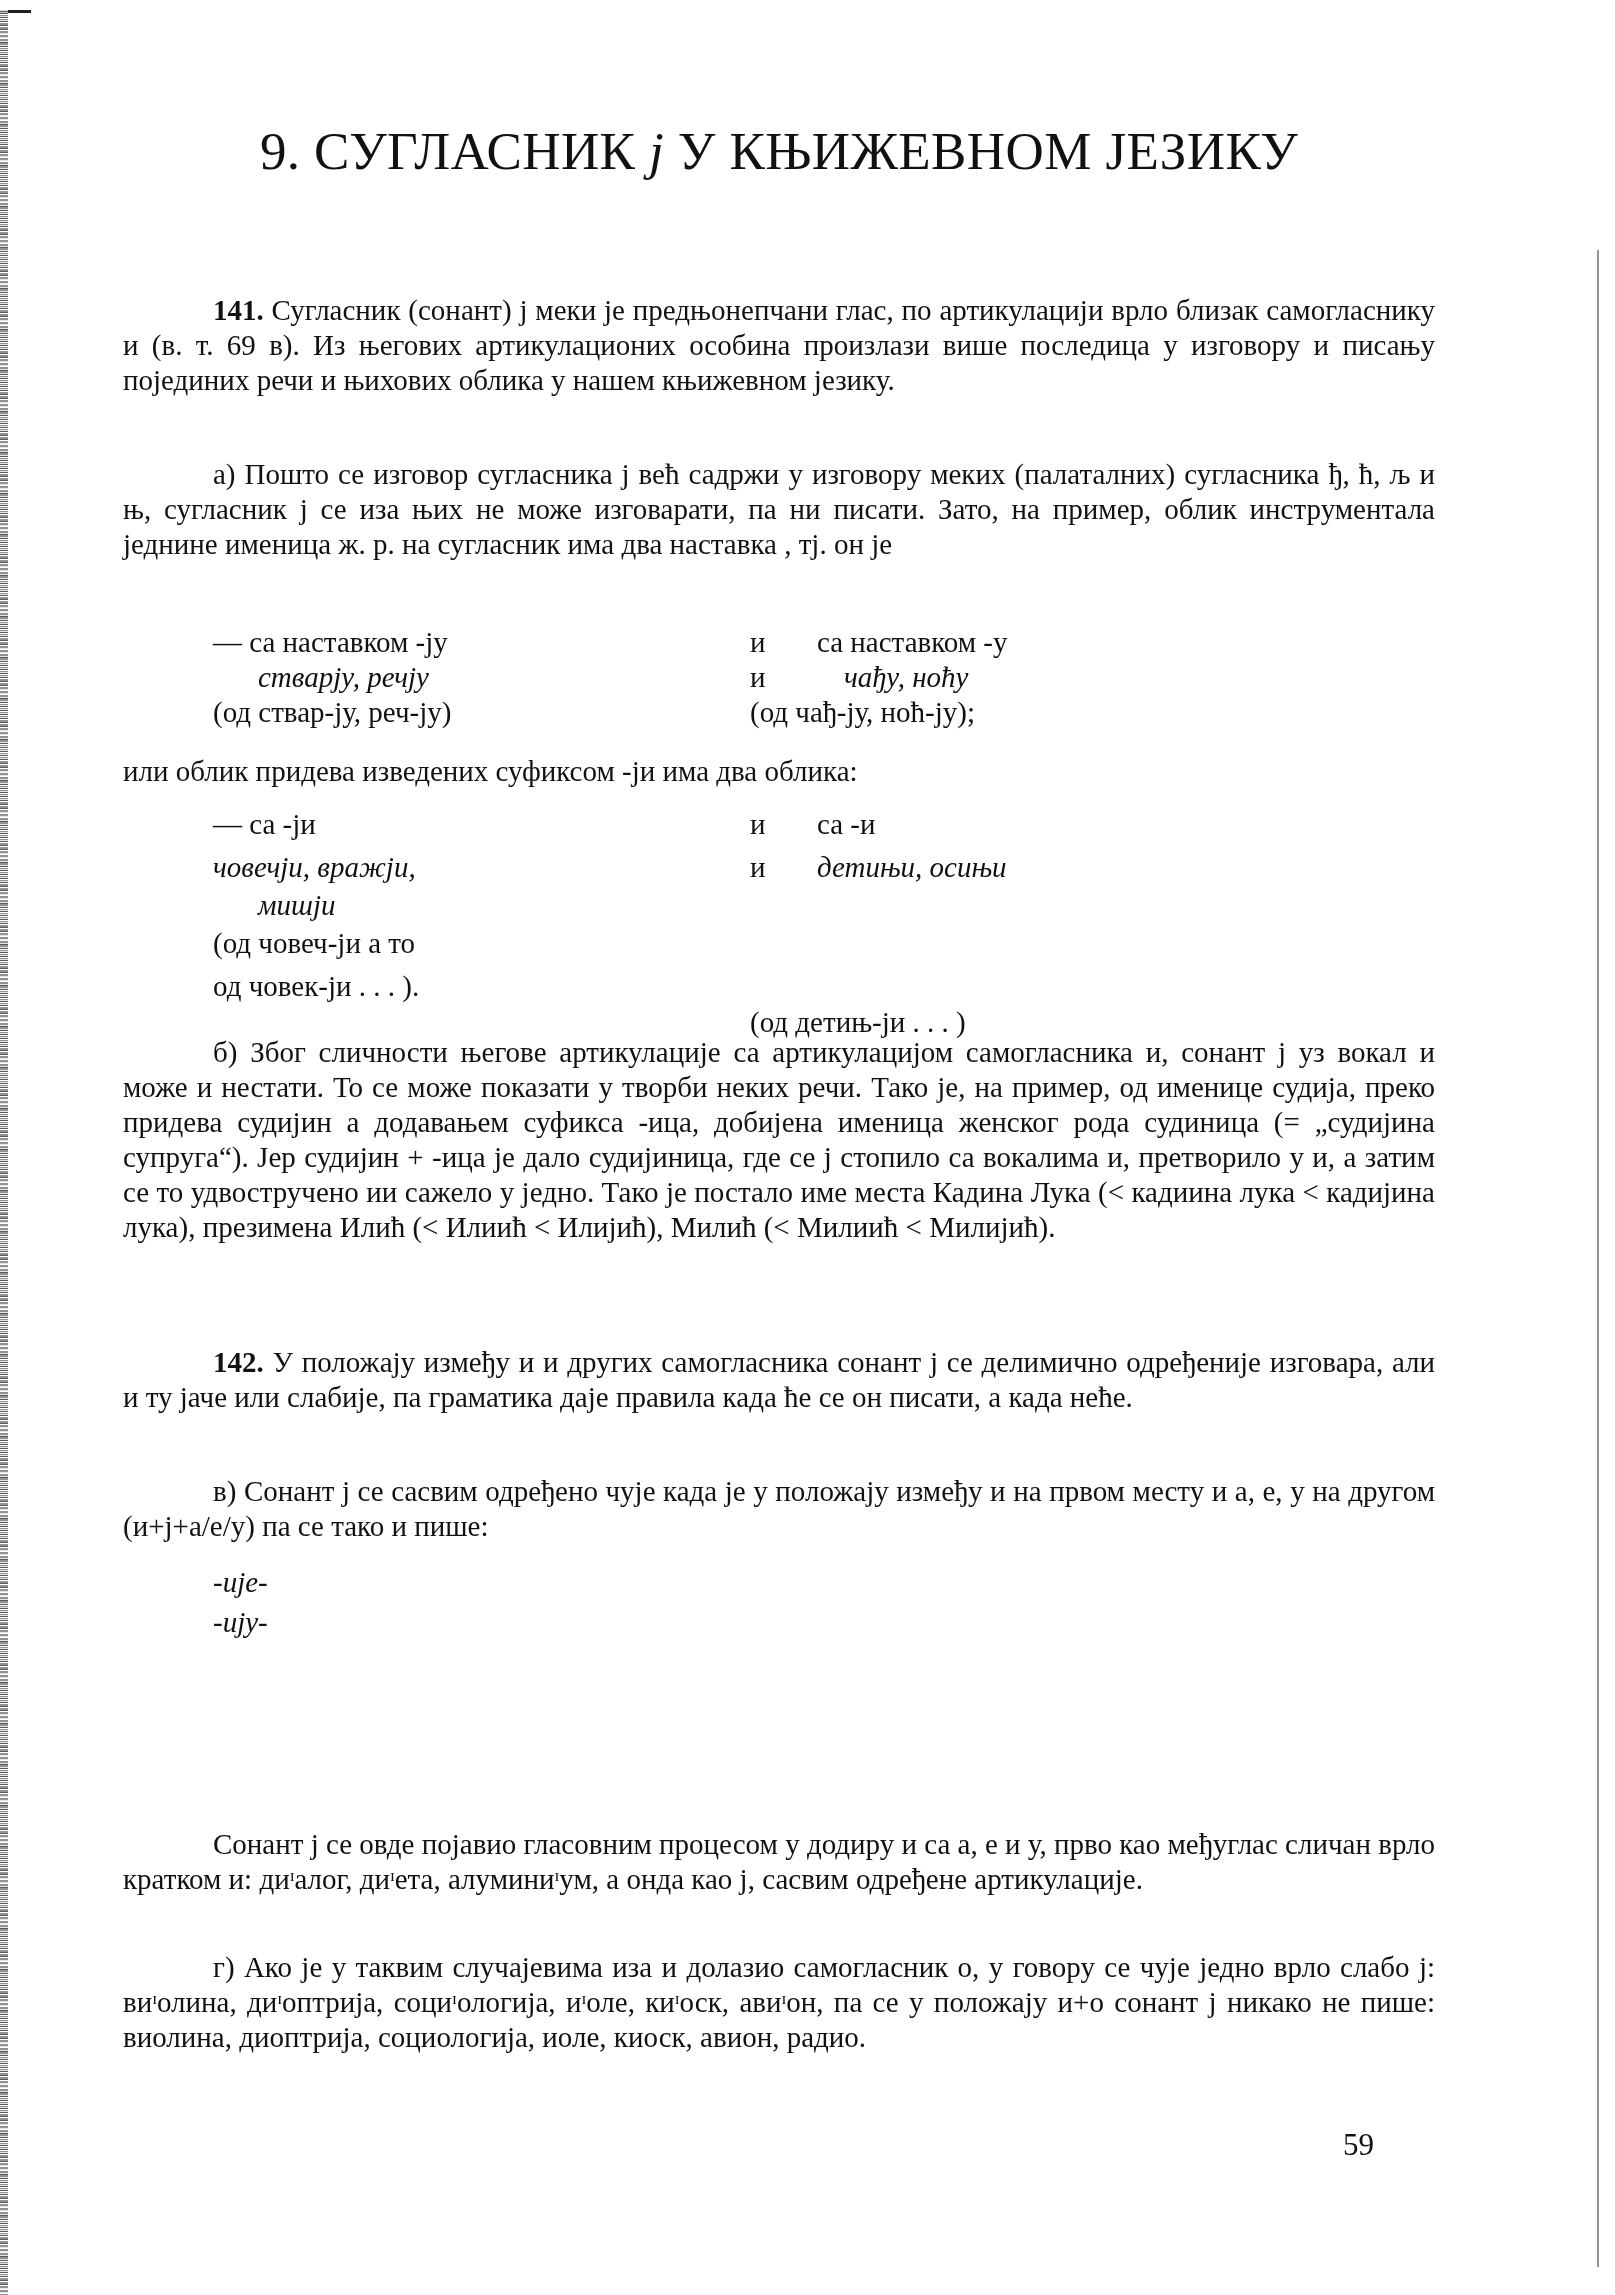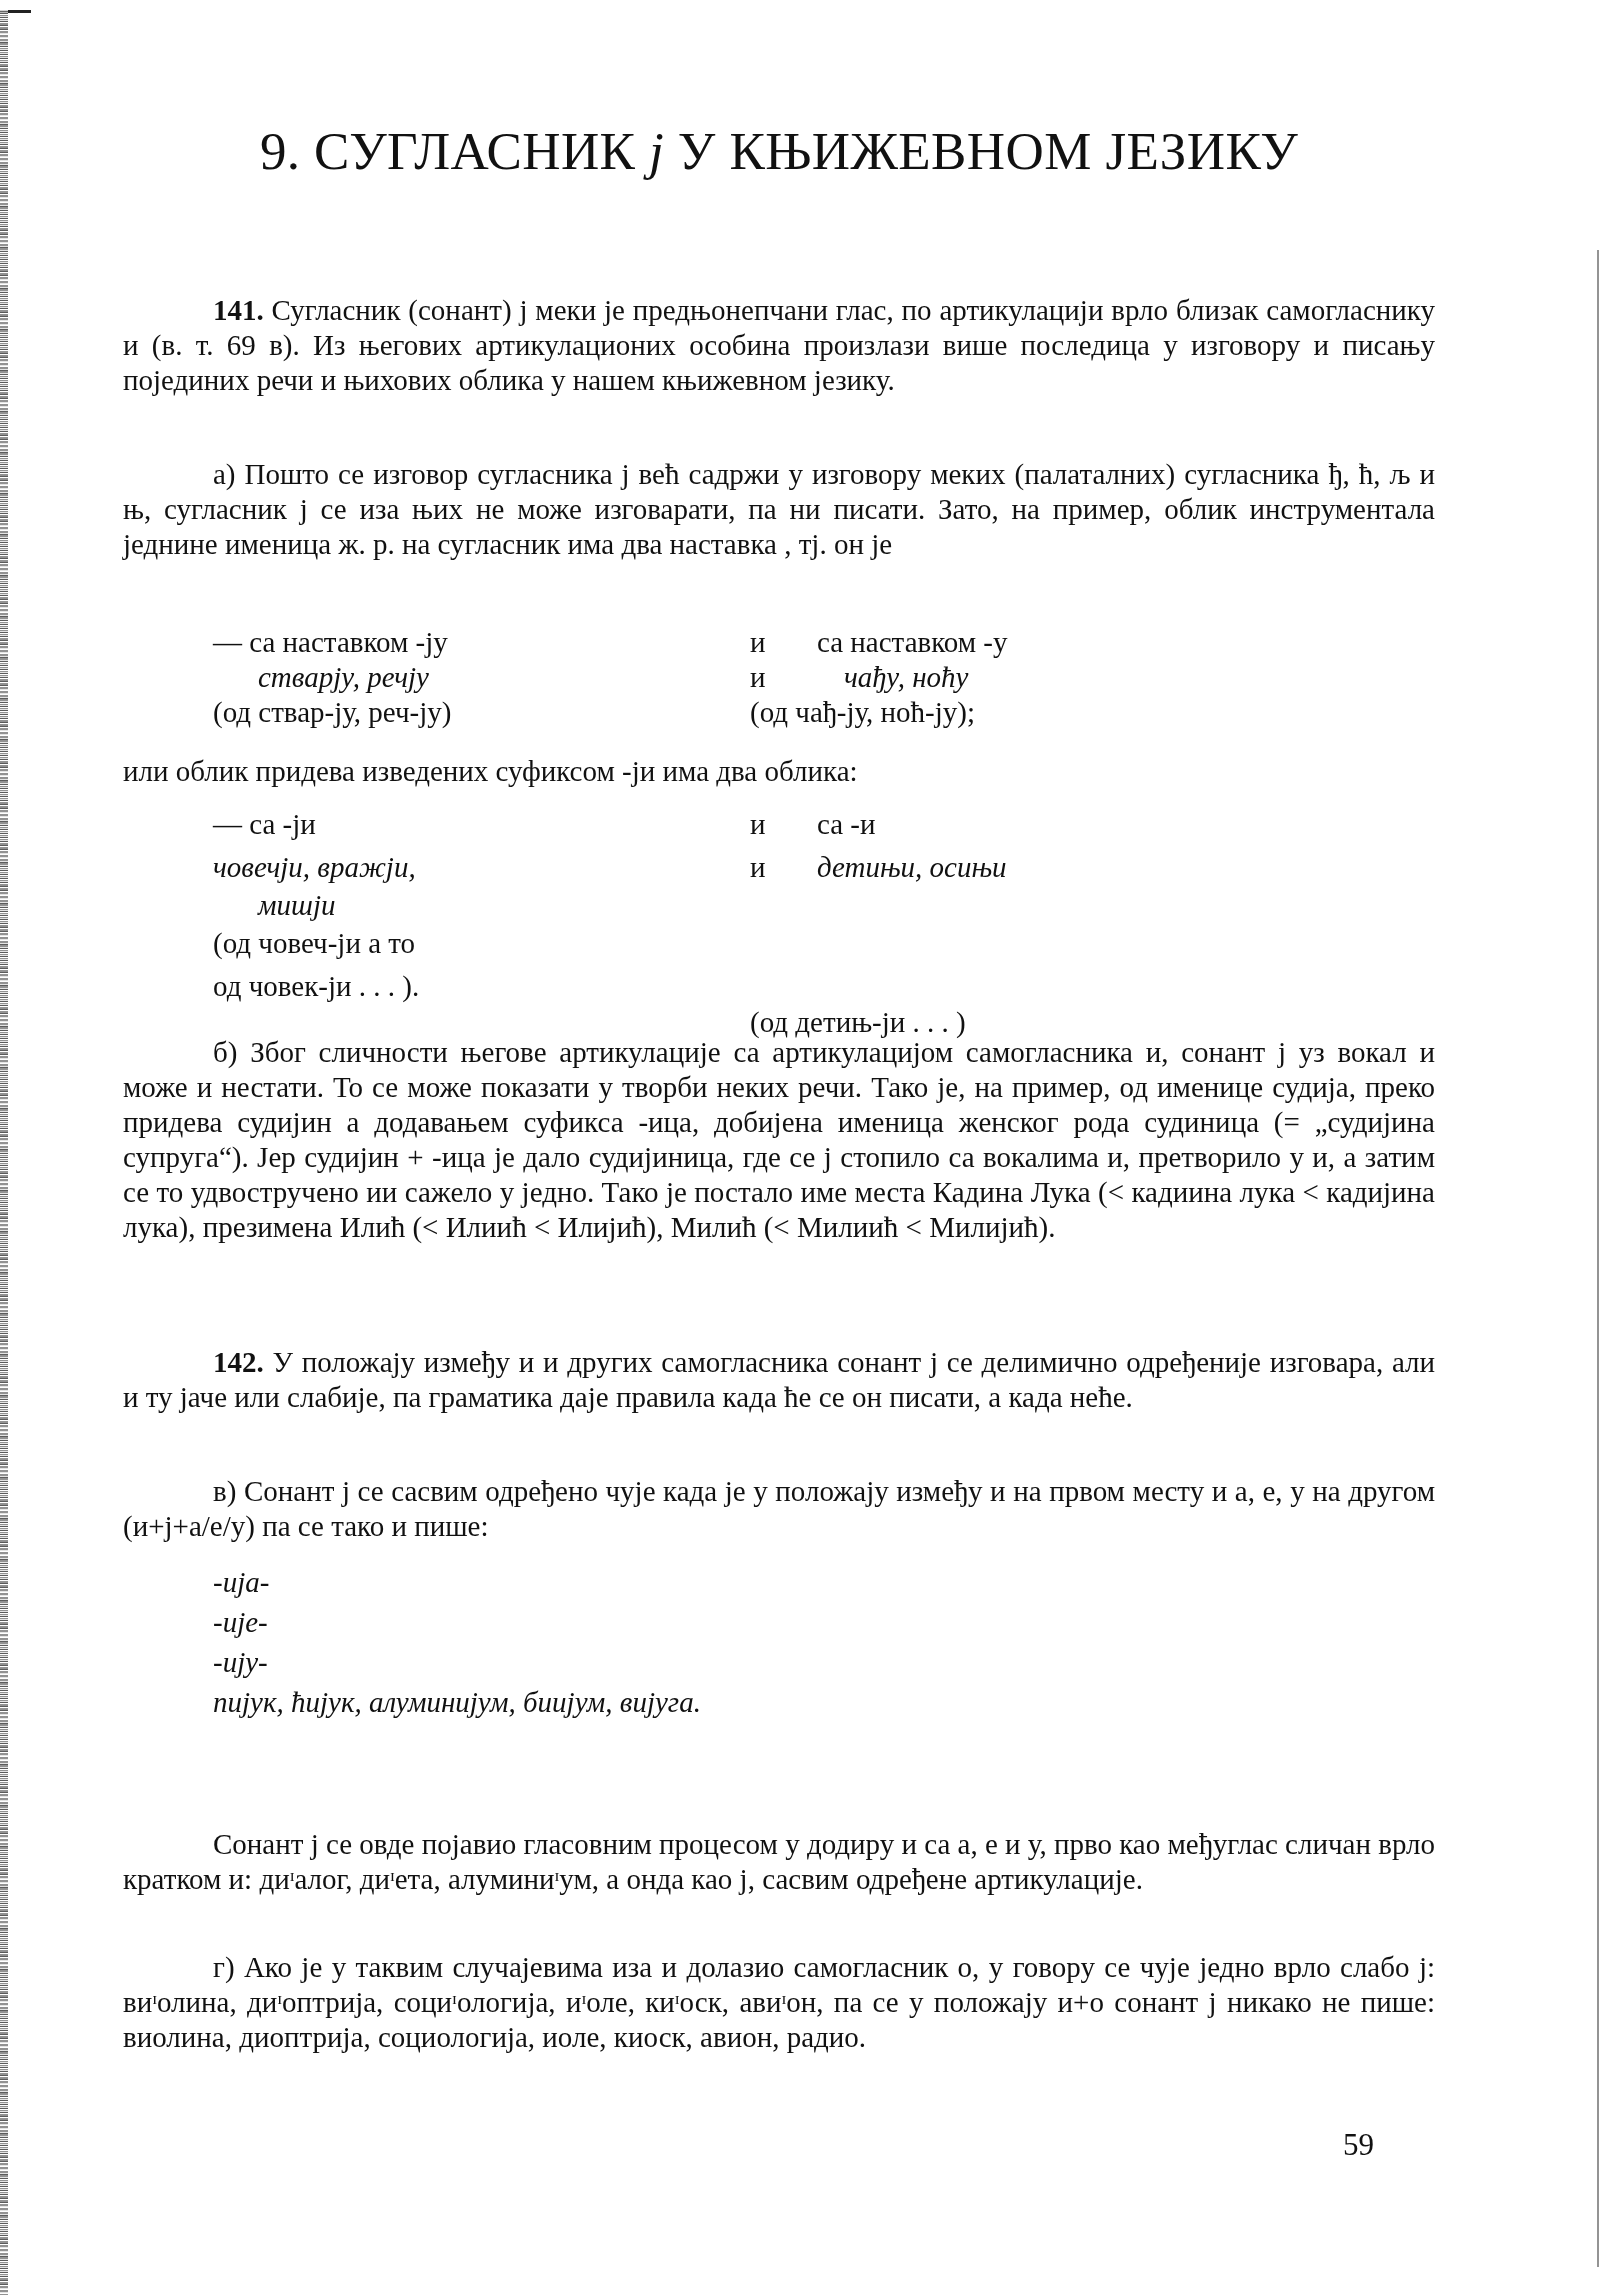--- a/index.html
+++ b/index.html
@@ -70,24 +70,22 @@
     <div style="margin-top:112px;">(од детињ-ји . . . )</div>
   </div>
 
   <div class="p ind" style="top:1035px;">б) Због сличности његове артикулације са артикулацијом самогласника и, сонант j уз вокал и може и нестати. То се може показати у творби неких речи. Тако је, на пример, од именице судија, преко придева судијин а додавањем суфикса -ица, добијена именица женског рода судиница (= „судијина супруга“). Јер судијин + -ица је дало судијиница, где се j стопило са вокалима и, претворило у и, а затим се то удвостручено ии сажело у једно. Тако је постало име места Кадина Лука (&lt; кадиина лука &lt; кадијина лука), презимена Илић (&lt; Илиић &lt; Илијић), Милић (&lt; Милиић &lt; Милијић).</div>
 
   <div class="p ind" style="top:1345px;"><b>142.</b><span> У положају између и и других самогласника сонант j се делимично одређеније изговара, али и ту јаче или слабије, па граматика даје правила када ће се он писати, а када неће.</span></div>
 
   <div class="p ind" style="top:1474px;">в) Сонант j се сасвим одређено чује када је у положају између и на првом месту и а, е, у на другом (и+j+а/е/у) па се тако и пише:</div>
 
   <div class="col it" style="top:1562px; left:90px; line-height:40px;">
-    <div>-ија-</div>
     <div>-ије-</div>
     <div>-ију-</div>
-    <div>пијук, ћијук, алуминијум, биијум, вијуга.</div>
   </div>
 
   <div class="p ind" style="top:1827px;">Сонант j се овде појавио гласовним процесом у додиру и са а, е и у, прво као међуглас сличан врло кратком и: диᶦалог, диᶦета, алуминиᶦум, а онда као j, сасвим одређене артикулације.</div>
 
   <div class="p ind" style="top:1950px;">г) Ако је у таквим случајевима иза и долазио самогласник о, у говору се чује једно врло слабо j: виᶦолина, диᶦоптрија, социᶦологија, иᶦоле, киᶦоск, авиᶦон, па се у положају и+о сонант j никако не пише: виолина, диоптрија, социологија, иоле, киоск, авион, радио.</div>
 
 </div>
 
 <div class="pagenum">59</div>
 

